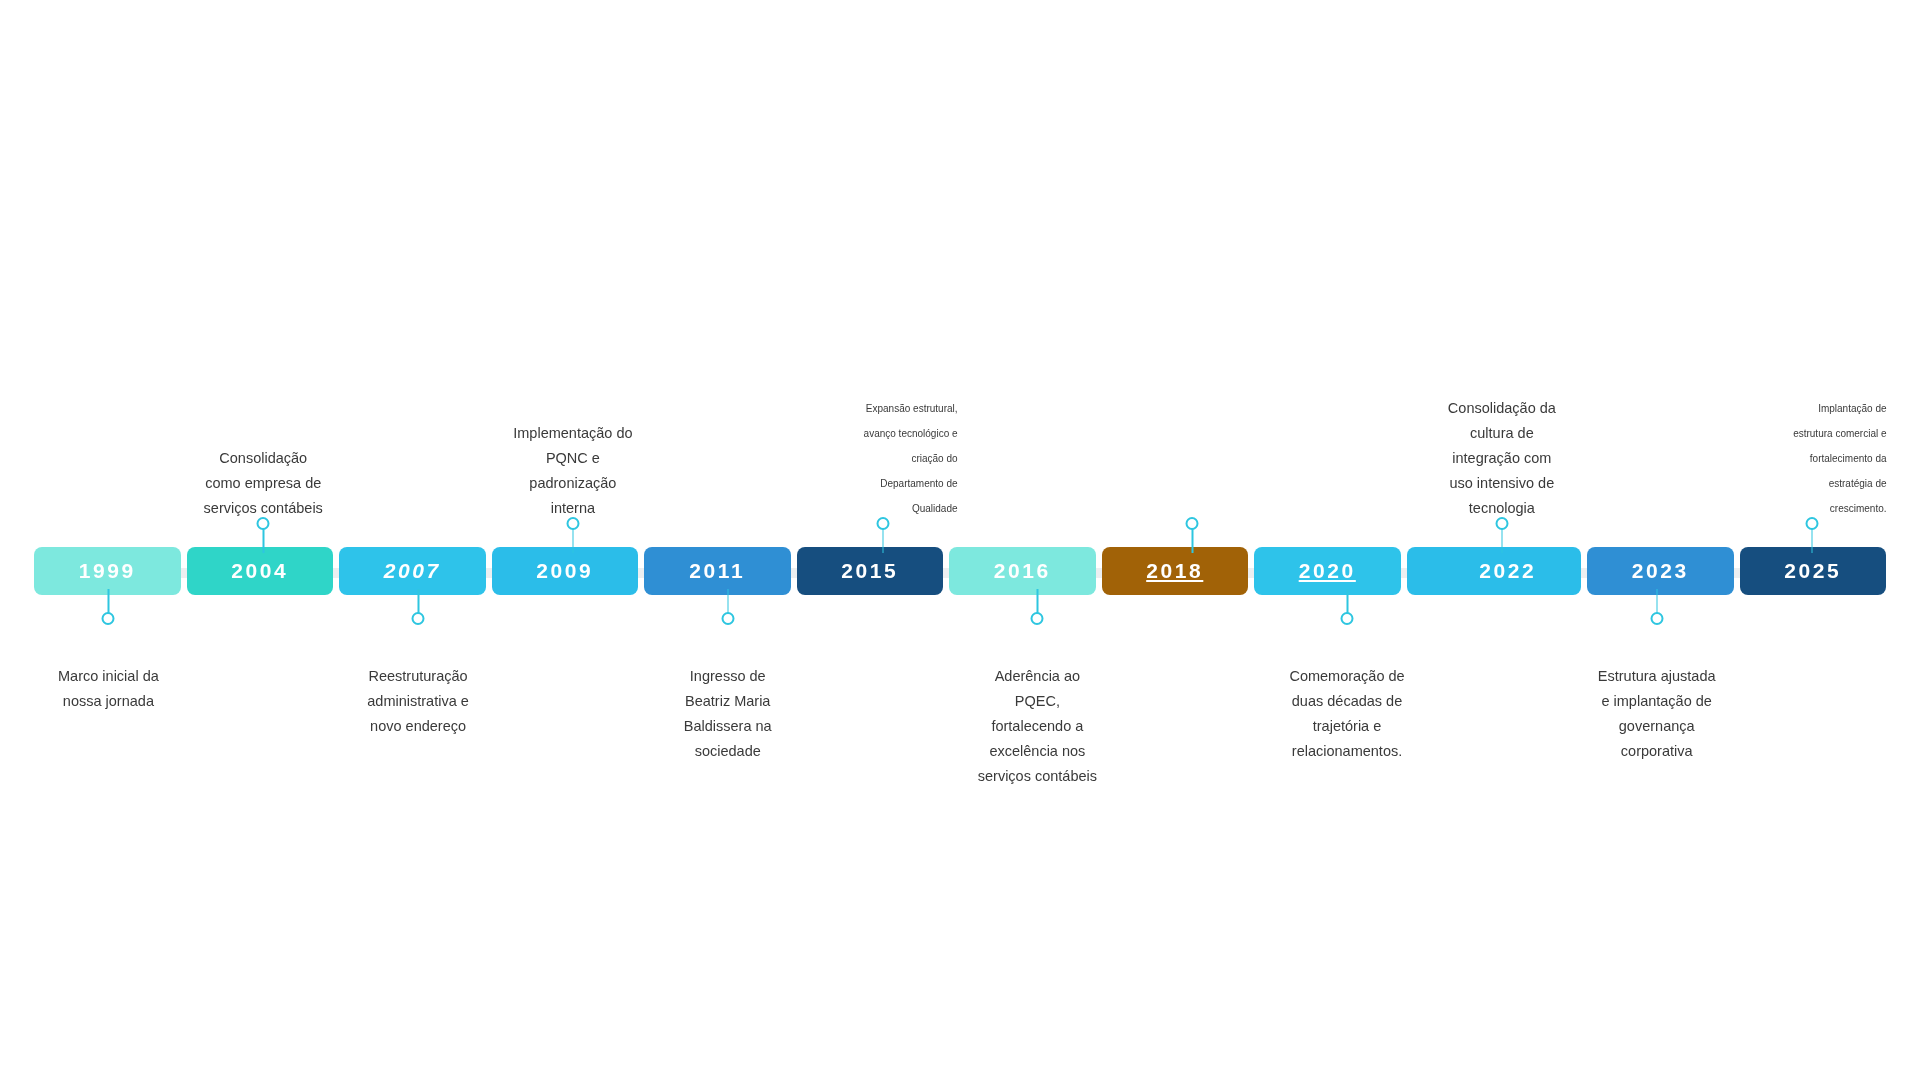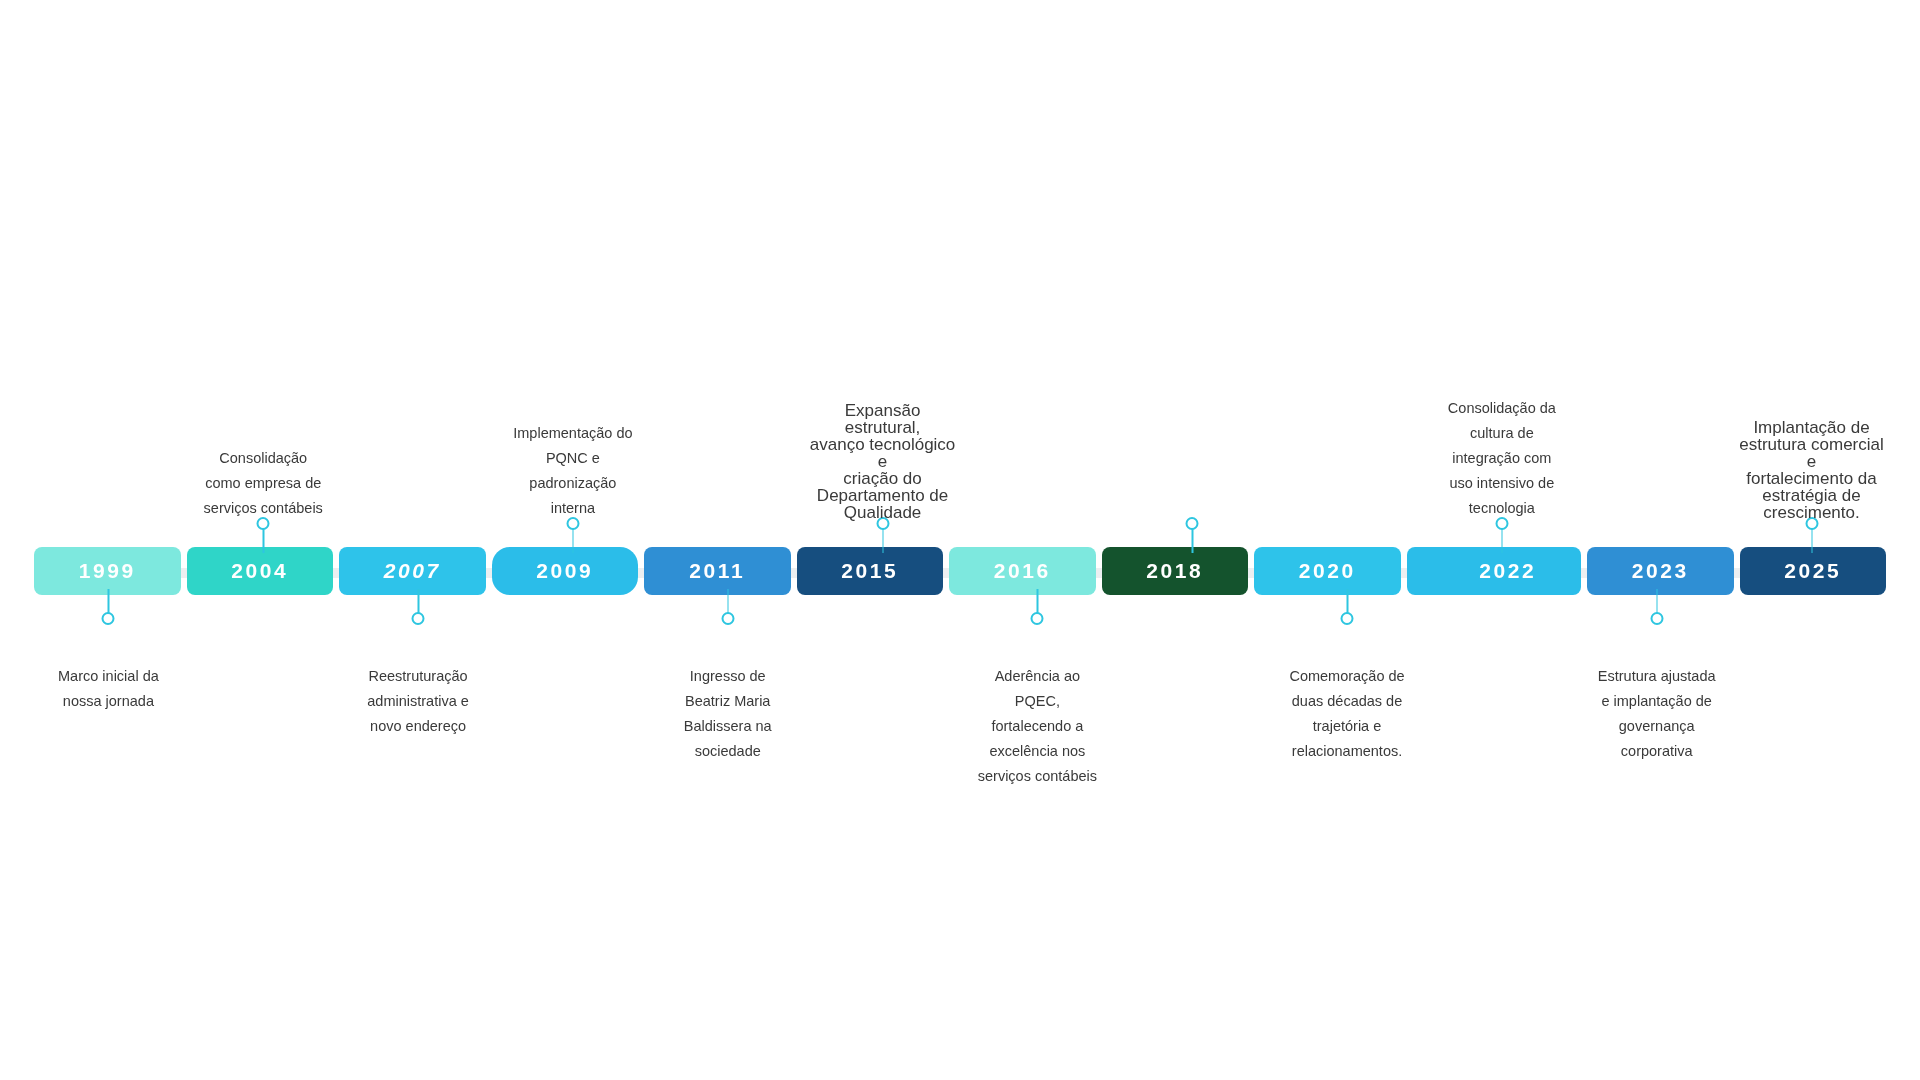--- a/index.html
+++ b/index.html
@@ -93,42 +93,42 @@
     position:absolute;
     left:50%;
     transform:translateX(-50%);
     width:152px;
     text-align:center;
     color:#3a3a3a;
     font-size:14.5px;
     line-height:25px;
     white-space:pre-line;
   }
-  .label.small { font-size:17px; line-height:17px; width:150px; }  
+  .label.small { font-size:10px; line-height:25px; width:150px;text-align:right; }  
 
   .label.above { top:auto; bottom:559px; }   
   .label.below { top:664px; }
 </style>
 </head>
 <body>
 
 <div id="timeline-root">
 
   <div class="rail"></div>
 
   <div class="chips">
       <div class="chip" style="background: rgb(125, 232, 222);">1999</div>
       <div class="chip" style="background: rgb(47, 213, 200);">2004</div>
       <div class="chip" style="background: rgb(46, 195, 234); font-style: italic;">2007</div>
-      <div class="chip" style="background: rgb(43, 189, 233); border-radius: 18px;">2009</div>
+      <div class="chip" style="background: rgb(43, 189, 233);">2009</div>
       <div class="chip" style="background: rgb(47, 143, 212);">2011</div>
       <div class="chip" style="background: rgb(22, 78, 127);">2015</div>
       <div class="chip" style="background: rgb(125, 232, 222);">2016</div>
-      <div class="chip" style="background: #14532d;">2018</div>
-      <div class="chip" style="background: rgb(46, 195, 234);">2020</div>
+      <div class="chip" style="background: #a16207; text-decoration: underline;">2018</div>
+      <div class="chip" style="background: rgb(46, 195, 234); text-decoration: underline;">2020</div>
       <div class="chip" style="background: rgb(43, 189, 233); padding-left: 28px;">2022</div>
       <div class="chip" style="background: rgb(47, 143, 212);">2023</div>
       <div class="chip" style="background: rgb(22, 78, 127);">2025</div>
     </div>
 
   <div class="cols">
       <div class="col">
         <div class="connector down">
           <div class="stem"></div>
           <div class="ring"></div>

